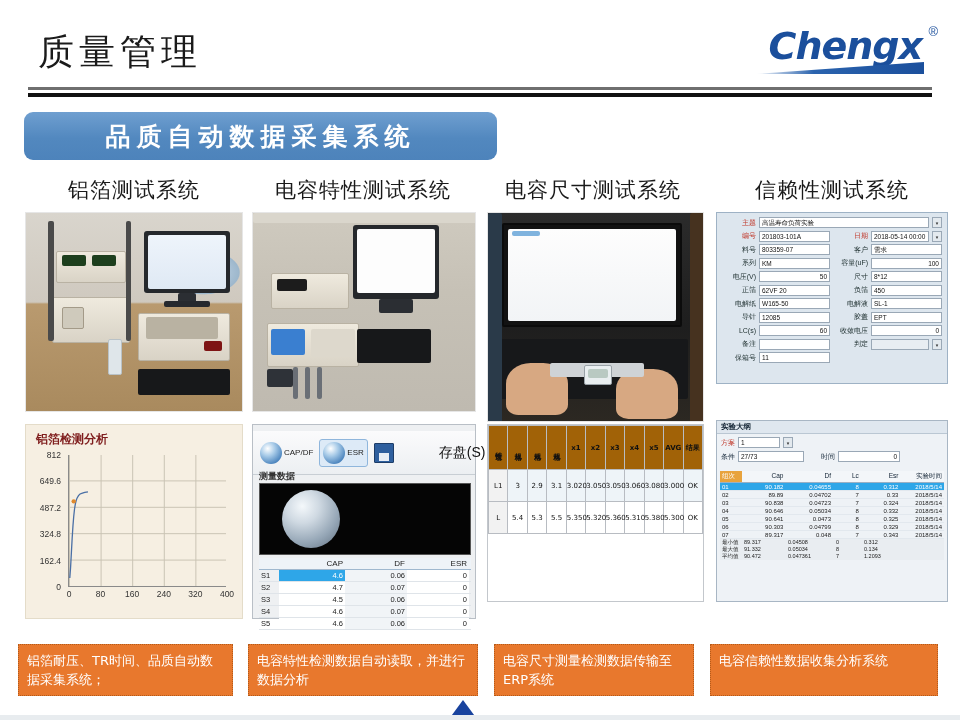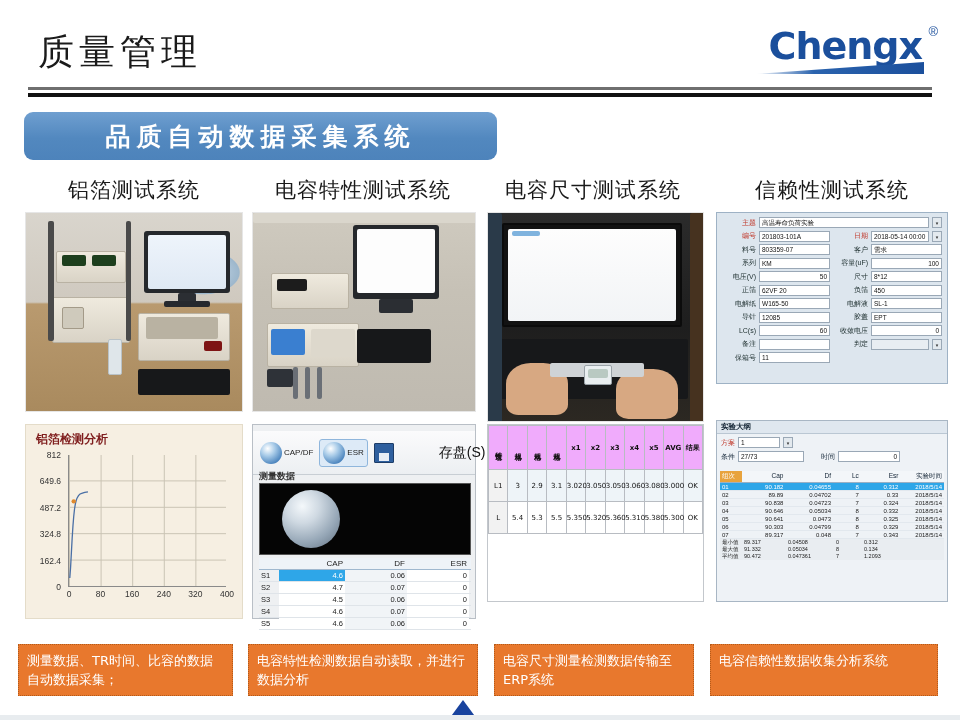--- a/index.html
+++ b/index.html
@@ -15,21 +15,21 @@
   .header { position: absolute; left: 0; top: 0; width: 960px; height: 100px; }
   .page-title {
     position: absolute; left: 38px; top: 28px;
     font-size: 36px; font-weight: normal; color: #1a1a1a;
     letter-spacing: 5px;
     font-family: "DejaVu Sans", sans-serif;
   }
   .logo-wrap { position: absolute; right: 22px; top: 24px; width: 210px; height: 52px; }
   .logo-text {
     position: absolute; right: 16px; top: 0px;
-    font-size: 38px; font-weight: bold; 
+    font-size: 38px; font-weight: bold; font-style: italic;
     color: #1b4f9c;
     font-family: "DejaVu Sans", sans-serif;
     letter-spacing: -1px;
   }
   .logo-reg { position: absolute; right: 0px; top: 0px; font-size: 13px; color: #1b4f9c; }
   .logo-swoosh {
     position: absolute; right: 14px; top: 38px; width: 168px; height: 12px;
     background: linear-gradient(100deg, #ffffff 0%, #2a63ae 35%, #1b4f9c 100%);
     clip-path: polygon(0% 100%, 100% 0%, 100% 100%);
   }
@@ -190,21 +190,21 @@
     position: absolute; left: 487px; top: 424px; width: 217px; height: 178px;
     background: #ffffff; border: 1px solid #c3c7cc;
     overflow: hidden;
   }
   .spec-table { width: 100%; border-collapse: collapse; table-layout: fixed; }
   .spec-table th, .spec-table td {
     border: 1px solid #b8bcc2; font-size: 7px; color: #111;
     text-align: center; padding: 1px 0;
     font-family: "DejaVu Sans", sans-serif;
   }
-  .spec-table th { background: #f0abfc; height: 44px; vertical-align: middle; }
+  .spec-table th { background: #a16207; height: 44px; vertical-align: middle; }
   .spec-table th.vert { writing-mode: vertical-rl; letter-spacing: 1px; }
   .spec-table td { height: 32px; }
   .spec-table td.alt { background: #eef4f8; }
   .spec-table td.name { background: #f2f2f2; }
 
   
   .rel-form {
     position: absolute; left: 716px; top: 212px; width: 232px; height: 172px;
     background: #dde6ee; border: 1px solid #9eb2c5;
     padding: 4px 5px;
@@ -709,18 +709,18 @@
           <div class="sc sc0">平均值</div>
           <div class="sc sc1">90.472</div>
           <div class="sc sc2">0.047361</div>
           <div class="sc sc3">7</div>
           <div class="sc sc4">1.2093</div>
         </div>
       </div>
   </div>
 </div>
 
-<div class="cap cap0">测量数据、TR时间、比容的数据自动数据采集；</div>
+<div class="cap cap0">铝箔耐压、TR时间、品质自动数据采集系统；</div>
 <div class="cap cap1">电容特性检测数据自动读取，并进行数据分析</div>
 <div class="cap cap2">电容尺寸测量检测数据传输至ERP系统</div>
 <div class="cap cap3">电容信赖性数据收集分析系统</div>
 <div class="tri"></div>
 <div class="footer-rule"></div>
 
 </body></html>

